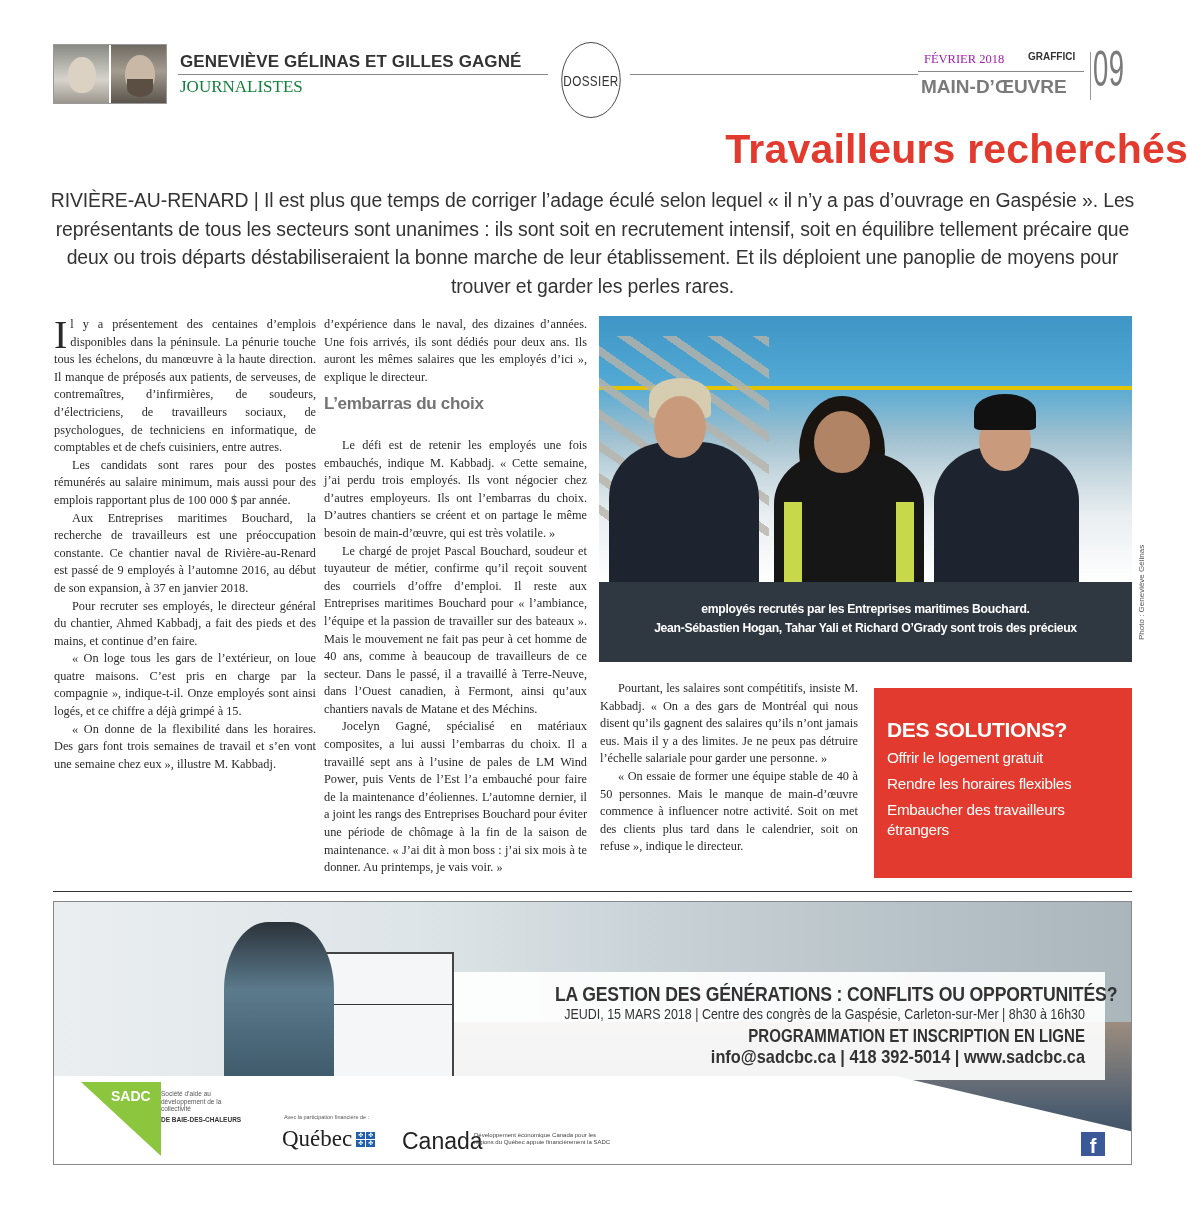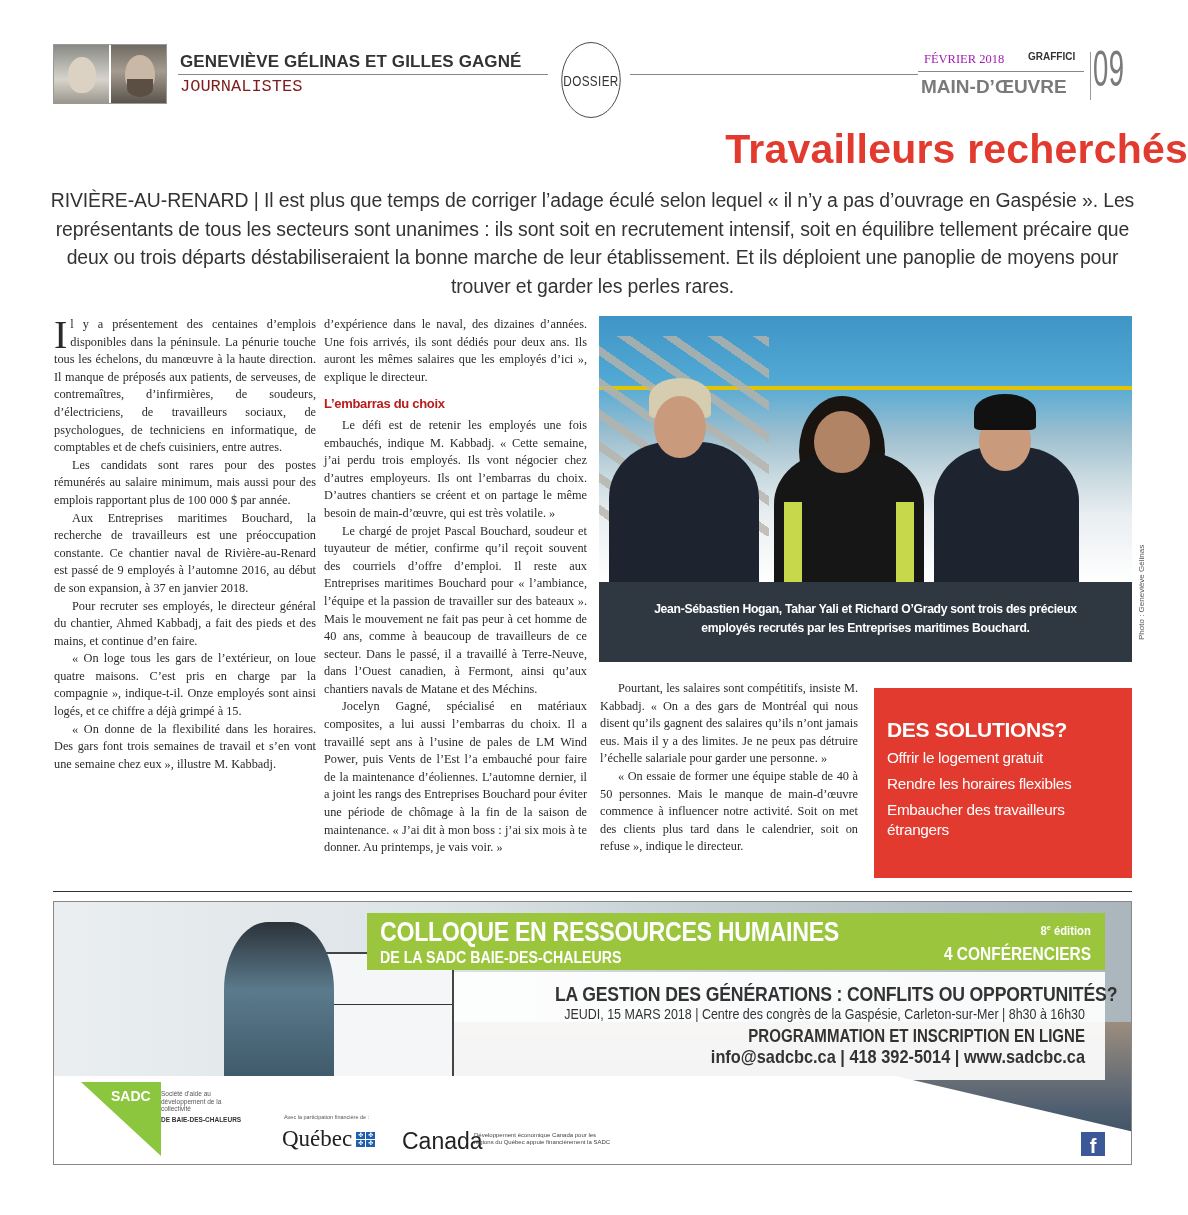--- a/index.html
+++ b/index.html
@@ -11,21 +11,21 @@
   .hdr-photo { flex: 1; position: relative; overflow: hidden; }
   .hdr-photo.p1 { background: linear-gradient(180deg, #8a8a84 0%, #bdbdb6 40%, #d7d3cb 60%, #9b968d 100%); border-right: 2px solid #fff; }
   .hdr-photo.p2 { background: linear-gradient(180deg, #6f6a62 0%, #a59c90 45%, #5a544c 100%); }
   .face { position: absolute; border-radius: 50% 50% 45% 45%; }
   .p1 .face { left: 14px; top: 12px; width: 28px; height: 36px; background: #dcd2c4; }
   .p2 .face { left: 14px; top: 10px; width: 30px; height: 38px; background: #c9b8a6; }
   .p2 .beard { position: absolute; left: 16px; top: 34px; width: 26px; height: 18px; background: #5b4f44; border-radius: 0 0 50% 50%; }
 
   .hdr-names { position: absolute; left: 180px; top: 52px; font-family: "Liberation Sans", sans-serif; font-weight: bold; font-size: 17px; color: #333; letter-spacing: 0.1px; }
   .hdr-rule-left { position: absolute; left: 178px; top: 74px; width: 370px; height: 1px; background: #888; }
-  .hdr-role { position: absolute; left: 180px; top: 77px; font-family: Liberation Mono, monospace; font-size: 17px; color: #7f1d1d; }
+  .hdr-role { position: absolute; left: 180px; top: 77px; font-family: Liberation Serif, serif; font-size: 17px; color: #15803d; }
 
   .dossier { position: absolute; left: 553px; top: 42px; width: 76px; height: 76px; border: 1.5px solid #333; border-radius: 50%; display: flex; align-items: center; justify-content: center; font-family: "Liberation Sans", sans-serif; font-size: 15px; color: #333; transform: scaleX(0.78); letter-spacing: 0.5px; }
   .hdr-rule-mid { position: absolute; left: 630px; top: 74px; width: 288px; height: 1px; background: #888; }
 
   .hdr-date { position: absolute; left: 924px; top: 52px; font-family: Liberation Serif, serif; font-size: 12.5px; color: #a21caf; }
   .hdr-brand { position: absolute; left: 1028px; top: 51px; font-family: "Liberation Sans", sans-serif; font-size: 10px; font-weight: bold; color: #333; }
   .hdr-rule-right { position: absolute; left: 918px; top: 71px; width: 166px; height: 1px; background: #888; }
   .hdr-section { position: absolute; left: 921px; top: 76px; font-family: "Liberation Sans", sans-serif; font-size: 19px; font-weight: bold; color: #7a7a7a; }
   .hdr-vbar { position: absolute; left: 1090px; top: 52px; width: 1px; height: 48px; background: #999; }
   .hdr-pagenum { position: absolute; left: 1093px; top: 44px; font-family: "Liberation Sans", sans-serif; font-size: 50px; color: #7a7a7a; transform: scaleX(0.55); transform-origin: left top; letter-spacing: 1px; line-height: 1; }
@@ -35,21 +35,21 @@
   .lede { position: absolute; left: 50px; top: 186px; width: 1085px; text-align: center; font-family: "Liberation Sans", sans-serif; font-size: 19.4px; line-height: 28.5px; color: #333; letter-spacing: -0.1px; }
 
   
   .col { position: absolute; font-family: "Liberation Serif", serif; font-size: 12.3px; line-height: 17.6px; color: #2a2a2a; text-align: justify; }
   .col p { text-indent: 18px; }
   .col p.noindent { text-indent: 0; }
   .col1 { left: 54px; top: 316px; width: 262px; }
   .col2 { left: 324px; top: 316px; width: 263px; }
   .col3 { left: 600px; top: 680px; width: 258px; }
   .dropcap { float: left; font-size: 40px; line-height: 33px; margin: 2px 3px 0 0; font-family: "Liberation Serif", serif; }
-  .subhead { font-family: "Liberation Sans", sans-serif; font-weight: bold; font-size: 13px; color: #b91c1c; margin: 9px 0 4px 0; text-indent: 0; letter-spacing: -0.3px; }
+  .subhead { font-family: "Liberation Sans", sans-serif; font-weight: bold; font-size: 17px; color: #737373; margin: 9px 0 24px 0; text-indent: 0; letter-spacing: -0.3px; }
 
   
   .photo-wrap { position: absolute; left: 599px; top: 316px; width: 533px; height: 346px; }
   .photo { position: absolute; left: 0; top: 0; width: 533px; height: 266px; overflow: hidden;
     background: linear-gradient(180deg, #3f95c5 0%, #52a9d4 25%, #9dbfcf 45%, #c8d9e0 60%, #e9eef1 75%, #ffffff 100%); }
   .ship-stripe { position: absolute; left: 0; top: 70px; width: 533px; height: 4px; background: #e2c400; }
   .scaffold { position: absolute; left: 0; top: 20px; width: 170px; height: 200px; background: repeating-linear-gradient(35deg, transparent 0 18px, #b7b3aa 18px 26px); opacity: 0.8; }
   .person { position: absolute; bottom: 0; border-radius: 40% 40% 0 0; background: #1e2330; }
   .person.a { left: 10px; width: 150px; height: 140px; }
   .person.b { left: 175px; width: 150px; height: 130px; background: #161616; }
@@ -163,22 +163,22 @@
     <div class="person b"></div>
     <div class="vest"></div>
     <div class="person c"></div>
     <div class="hat a"></div>
     <div class="head a"></div>
     <div class="head b"></div>
     <div class="head c"></div>
     <div class="hat c"></div>
   </div>
   <div class="caption">
+    <div>employés recrutés par les Entreprises maritimes Bouchard.</div>
     <div>Jean-Sébastien Hogan, Tahar Yali et Richard O’Grady sont trois des précieux</div>
-    <div>employés recrutés par les Entreprises maritimes Bouchard.</div>
   </div>
 </div>
 <div class="credit">
     <span>Photo : Geneviève Gélinas</span>
   </div>
 
 <div class="col col3">
   <p>Pourtant, les salaires sont compétitifs, insiste M. Kabbadj. « On a des gars de Montréal qui nous disent qu’ils gagnent des salaires qu’ils n’ont jamais eus. Mais il y a des limites. Je ne peux pas détruire l’échelle salariale pour garder une personne. »</p>
   <p>« On essaie de former une équipe stable de 40 à 50 personnes. Mais le manque de main-d’œuvre commence à influencer notre activité. Soit on met des clients plus tard dans le calendrier, soit on refuse », indique le directeur.</p>
 </div>
@@ -193,26 +193,20 @@
 </div>
 
 <div class="divider"></div>
 
 <div class="ad">
   <div class="ad-board"></div>
   <div class="ad-presenter"></div>
   <div class="ad-crowd"></div>
   <div class="ad-bottom"></div>
 
-  <div class="ad-green">
-    <div class="t1">COLLOQUE EN RESSOURCES HUMAINES</div>
-    <div class="t2">DE LA SADC BAIE-DES-CHALEURS</div>
-    <div class="t3"><span>8</span><sup>e</sup><span> édition</span></div>
-    <div class="t4">4 CONFÉRENCIERS</div>
-  </div>
 
   <div class="ad-white">
     <div class="q">LA GESTION DES GÉNÉRATIONS : CONFLITS OU OPPORTUNITÉS?</div>
     <div class="d">JEUDI, 15 MARS 2018 | Centre des congrès de la Gaspésie, Carleton-sur-Mer | 8h30 à 16h30</div>
     <div class="p">PROGRAMMATION ET INSCRIPTION EN LIGNE</div>
     <div class="c">info@sadcbc.ca | 418 392-5014 | www.sadcbc.ca</div>
   </div>
 
   <div class="sadc-tri"></div>
   <div class="sadc-name">SADC</div>

